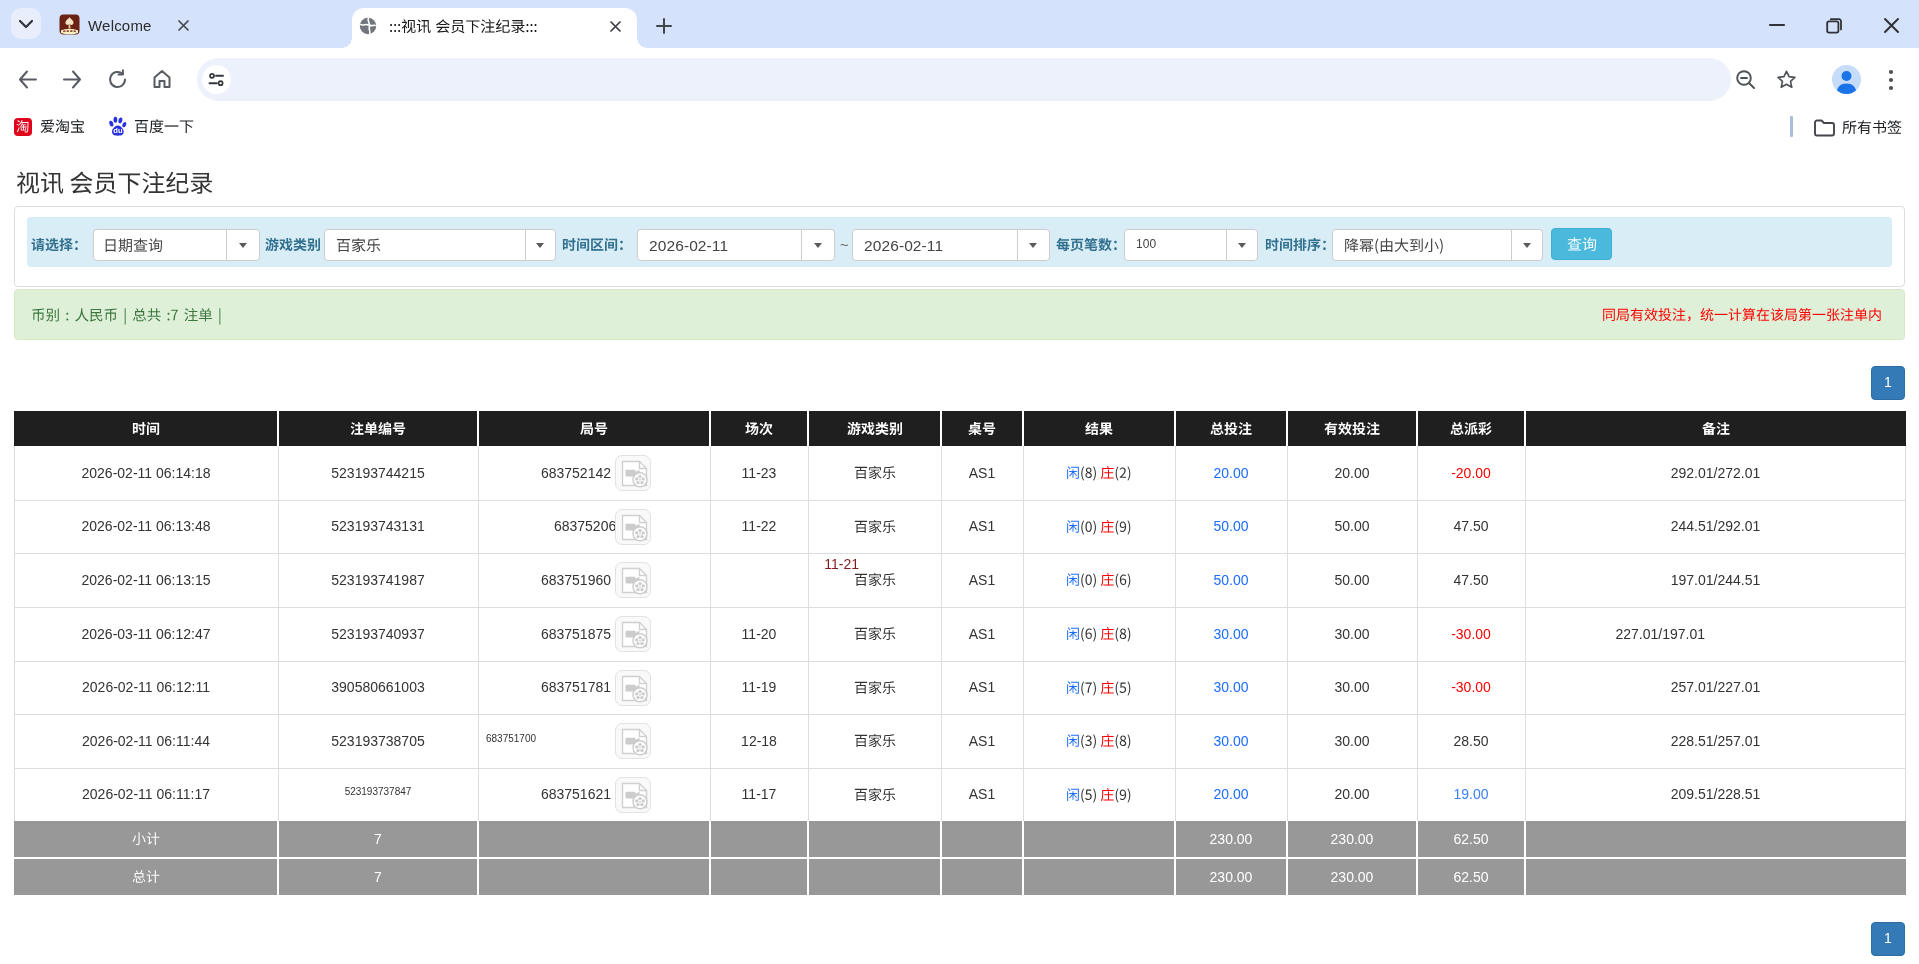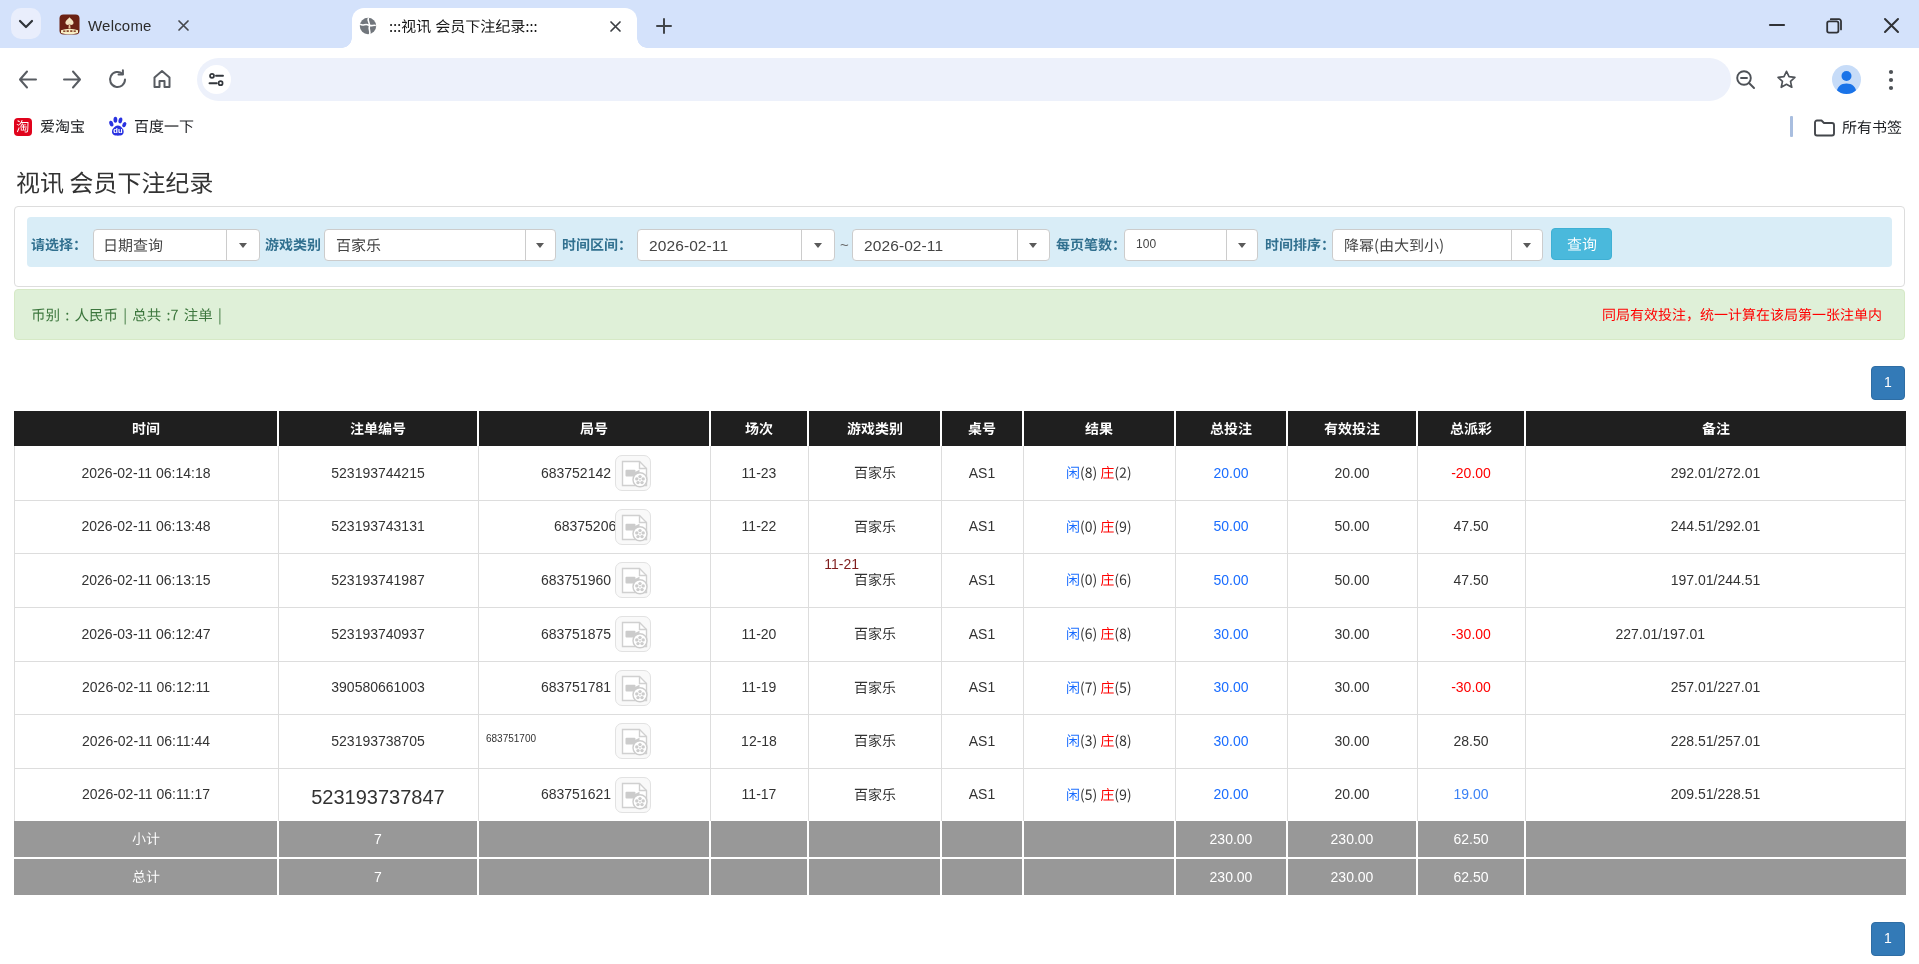--- a/index.html
+++ b/index.html
@@ -651,21 +651,21 @@
         <use href="#q45" x="3455" fill="#333333"></use>
         <use href="#q91" x="3793" fill="#333333"></use>
         <use href="#q50" x="4348" fill="#333333"></use>
       </g>
     </svg>
     <span class="ab" style="left:1231.0px;top:732.9px;width:200px;margin-left:-100px;text-align:center;font-size:14px;color:#1a6dff">30.00</span>
     <span class="ab" style="left:1352.0px;top:732.9px;width:200px;margin-left:-100px;text-align:center;font-size:14px;color:#333333">30.00</span>
     <span class="ab" style="left:1471.0px;top:732.9px;width:200px;margin-left:-100px;text-align:center;font-size:14px;color:#333333">28.50</span>
     <span class="ab" style="left:1715.5px;top:732.9px;width:200px;margin-left:-100px;text-align:center;font-size:14px;color:#333333">228.51/257.01</span>
     <span class="ab" style="left:146.0px;top:786.4px;width:200px;margin-left:-100px;text-align:center;font-size:14px;color:#333333">2026-02-11 06:11:17</span>
-    <span class="ab" style="left:378.0px;top:786.4px;width:200px;margin-left:-100px;text-align:center;font-size:20px;color:#333333">523193737847</span>
+    <span class="ab" style="left:378.0px;top:786.4px;width:200px;margin-left:-100px;text-align:center;font-size:10px;color:#333333">523193737847</span>
     <span class="ab" style="left:411px;top:786.4px;width:200px;text-align:right;font-size:14px;color:#333333">683751621</span>
     <div class="ab" style="left:615px;top:776.5px;width:36px;height:36px;background:#f9f9f9;border:1px solid #e2e2e2;border-radius:7px"><svg width="36" height="36" viewBox="0 0 36 36">
         <path d="M6.5 5.5 H23.5 L30.5 12.5 V29.5 H6.5 Z" fill="#fff" stroke="#d0d0d0" stroke-width="1.4"></path>
         <path d="M23.5 5.5 V12.5 H30.5" fill="none" stroke="#d0d0d0" stroke-width="1.4"></path>
         <rect x="9.5" y="13.8" width="10" height="6.6" rx="1" fill="#ccc"></rect>
         <path d="M19 16 L23.5 13.8 V20.4 L19 18.2 Z" fill="#ccc"></path>
         <circle cx="24" cy="23.8" r="7" fill="#fff" stroke="#ccc" stroke-width="1.4"></circle>
         <circle cx="24" cy="20.6" r="1.7" fill="#ccc"></circle>
         <circle cx="27.2" cy="22.9" r="1.7" fill="#ccc"></circle>
         <circle cx="26" cy="26.6" r="1.7" fill="#ccc"></circle>

